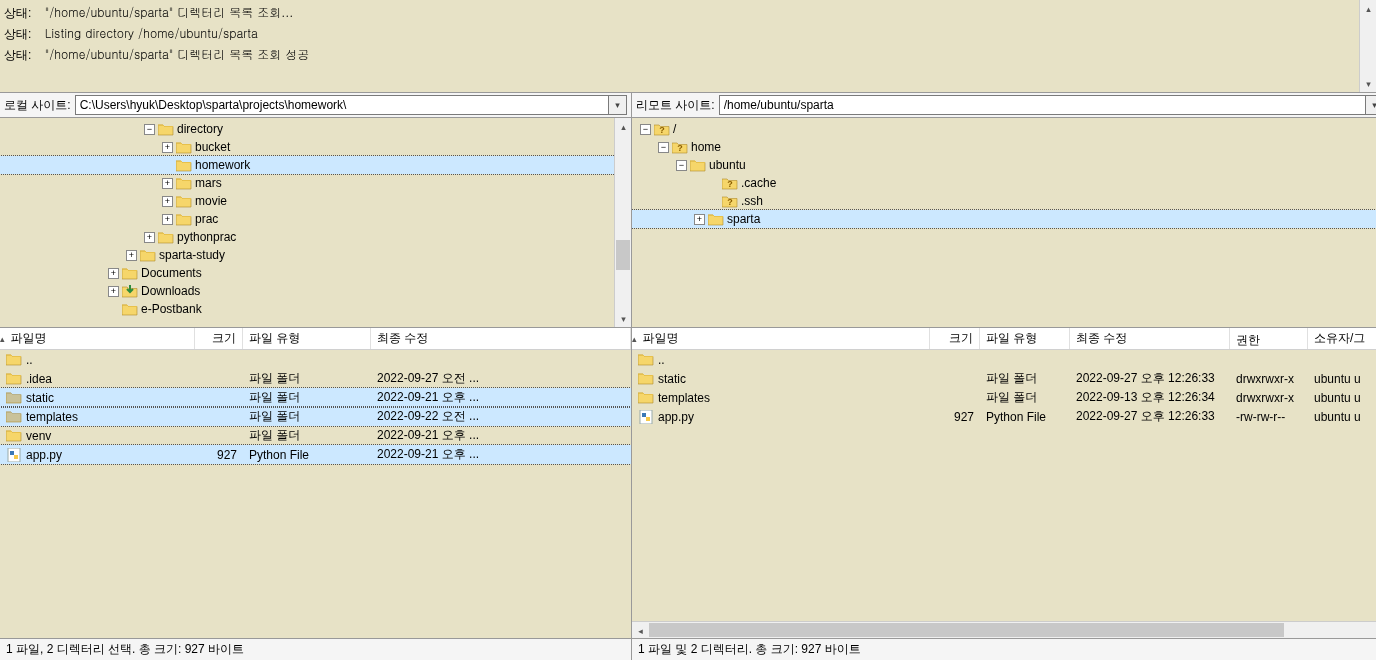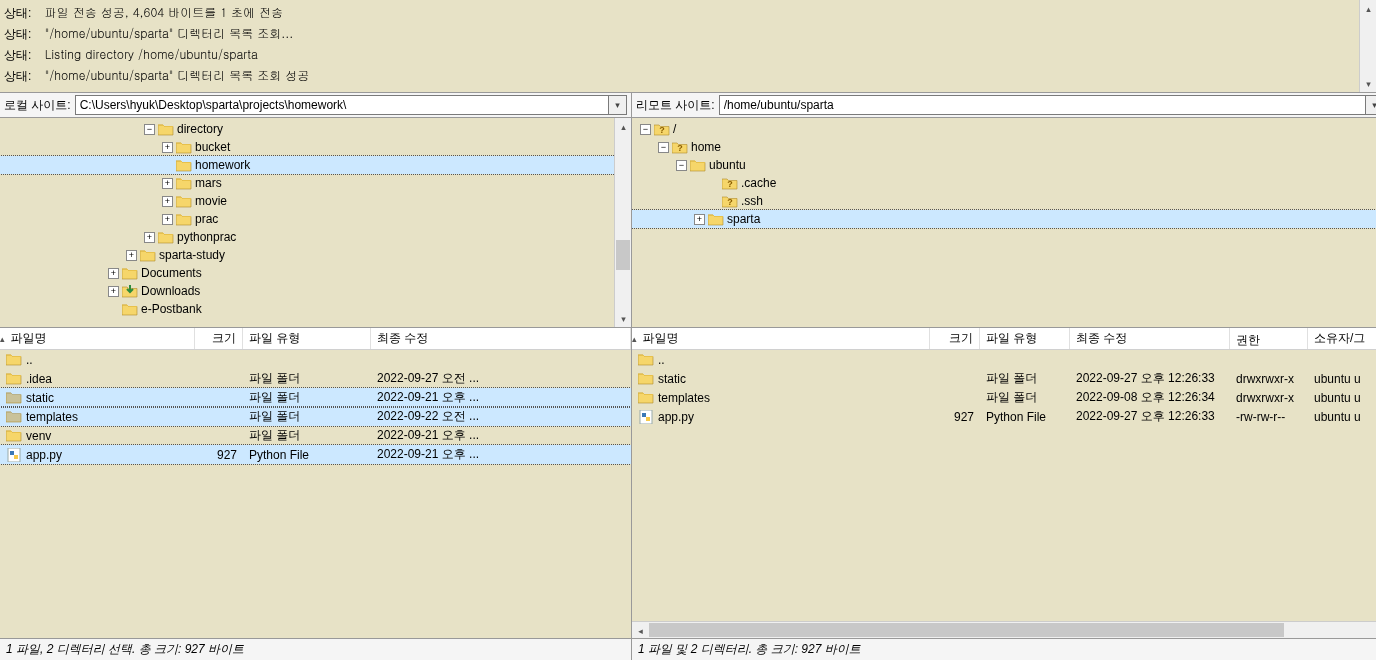--- a/index.html
+++ b/index.html
@@ -104,29 +104,28 @@
   .list-body { flex:1; overflow:hidden; position:relative; }
   .list-row {
     height: 19px; display:flex; align-items:center; white-space:nowrap;
   }
   .list-row.selected { background: #cce8ff; outline: 1px dotted #555; }
   .cell { padding:0 6px; overflow:hidden; white-space:nowrap; display:flex; align-items:center; }
   .cell.right { justify-content:flex-end; }
   .file-icon { width:16px; height:14px; display:inline-flex; margin-right:4px; align-items:center; justify-content:center; }
   .status-bar {
     height: 22px; border-top: 1px solid #999; background: #f5f5f5;
-    display:flex; align-items:center; padding:0 6px;font-style:italic;
+    display:flex; align-items:center; padding:0 6px;
   }
 </style>
 </head>
 <body>
 
 <div class="log-pane">
   <div id="log-lines">
-      <div class="log-line"><span class="log-label">상태:</span>&nbsp;&nbsp;<span class="log-msg">파일 전송 성공, 4,604 바이트를 1 초에 전송</span></div>
       <div class="log-line"><span class="log-label">상태:</span>&nbsp;&nbsp;<span class="log-msg">"/home/ubuntu/sparta" 디렉터리 목록 조회...</span></div>
       <div class="log-line"><span class="log-label">상태:</span>&nbsp;&nbsp;<span class="log-msg">Listing directory /home/ubuntu/sparta</span></div>
       <div class="log-line"><span class="log-label">상태:</span>&nbsp;&nbsp;<span class="log-msg">"/home/ubuntu/sparta" 디렉터리 목록 조회 성공</span></div>
     </div>
   <div class="vscroll">
     <div class="scroll-btn">▴</div>
     <div class="scroll-btn">▾</div>
   </div>
 </div>
 
@@ -515,21 +514,21 @@
               <span class="file-icon">
                 <svg width="16" height="13" viewBox="0 0 16 13">
                   <path d="M0 2 h5 l1.5 1.5 H15 V12 H0 Z" fill="#f6d66a" stroke="#b08a2a" stroke-width="0.6"></path>
                   <path d="M0 2 h5 l1.5 1.5 H15" fill="none" stroke="#e8c14a"></path>
                 </svg>
               </span>
               <span>templates</span>
             </div>
             <div class="cell right" style="width:50px"></div>
             <div class="cell" style="width:90px">파일 폴더</div>
-            <div class="cell" style="width:160px">2022-09-08 오후 12:26:34</div>
+            <div class="cell" style="width:160px">2022-09-13 오후 12:26:34</div>
             <div class="cell" style="width:78px">drwxrwxr-x</div>
             <div class="cell" style="width:80px">ubuntu u</div>
           </div>
           <div class="list-row">
             <div class="cell" style="width:298px">
               <span class="file-icon">
                 <svg width="14" height="14" viewBox="0 0 14 14">
                   <rect x="1" y="0" width="12" height="14" fill="#fff" stroke="#9aa"></rect>
                   <rect x="3" y="3" width="4" height="4" fill="#3b78b5"></rect>
                   <rect x="7" y="7" width="4" height="4" fill="#f7c948"></rect>

